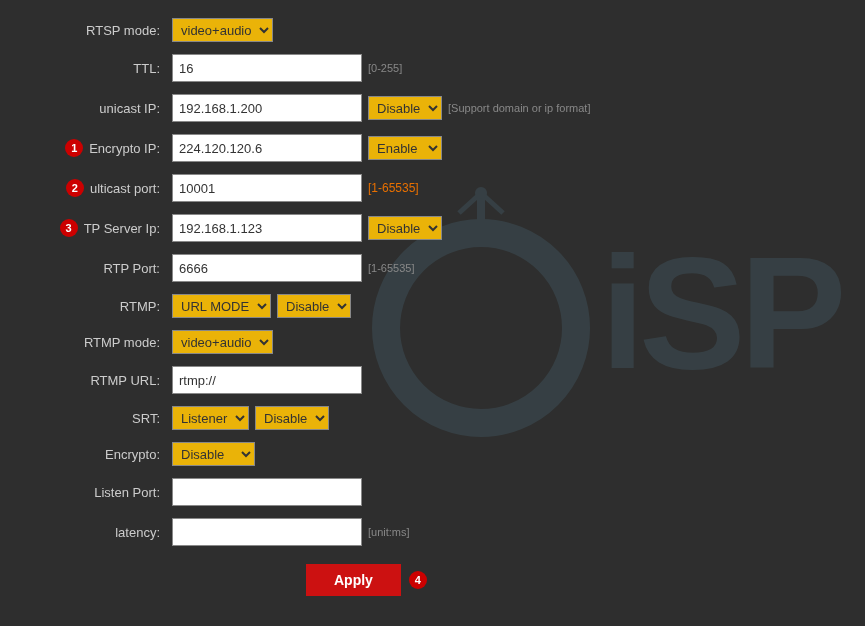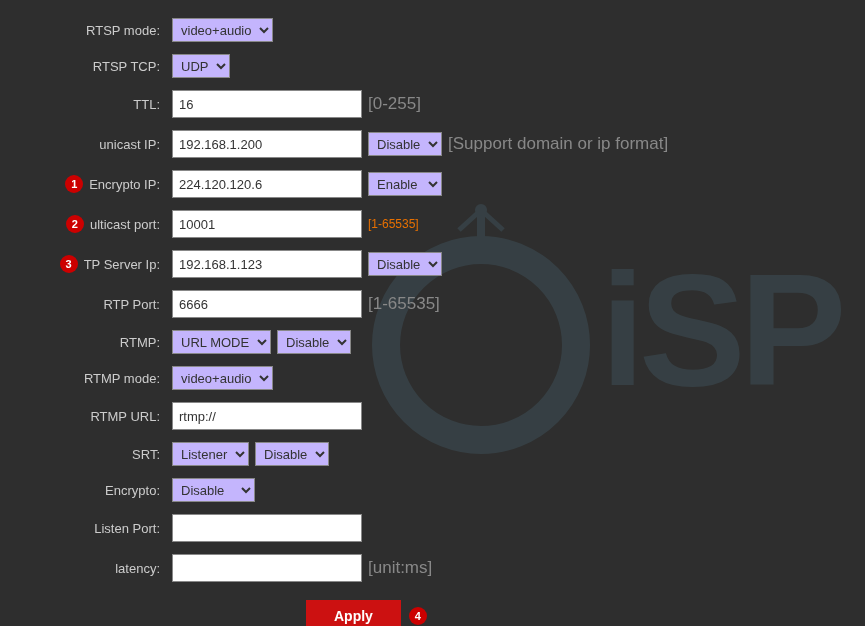--- a/index.html
+++ b/index.html
@@ -63,31 +63,31 @@
     input[type="text"] {
       background-color: #ffffff;
       border: 1px solid #888;
       color: #333;
       padding: 13px 6px;
       font-size: 13px;
       height: 24px;
     }
 
     select {
-      background-color: #c4b5fd;
+      background-color: #eab308;
       border: 1px solid #888;
       color: #333;
       padding: 2px 4px;
       font-size: 13px;
       height: 24px;
     }
 
     .hint-text {
       color: #888;
-      font-size: 17px;
+      font-size: 11px;
       white-space: nowrap;
     }
 
     .orange-text {
       color: #e87000;
       font-size: 12px;
       white-space: nowrap;
     }
 
     .badge {
@@ -156,29 +156,20 @@
       <td class="label-cell">RTSP mode:</td>
       <td>
         <select>
           <option>video+audio</option>
           <option>video only</option>
           <option>audio only</option>
         </select>
       </td>
     </tr>
 
-    <tr>
-      <td class="label-cell">RTSP TCP:</td>
-      <td>
-        <select>
-          <option>UDP</option>
-          <option>TCP</option>
-        </select>
-      </td>
-    </tr>
 
     <tr>
       <td class="label-cell">TTL:</td>
       <td>
         <div class="input-cell">
           <input type="text" style="width: 190px;" value="16">
           <span class="hint-text">[0-255]</span>
         </div>
       </td>
     </tr>

